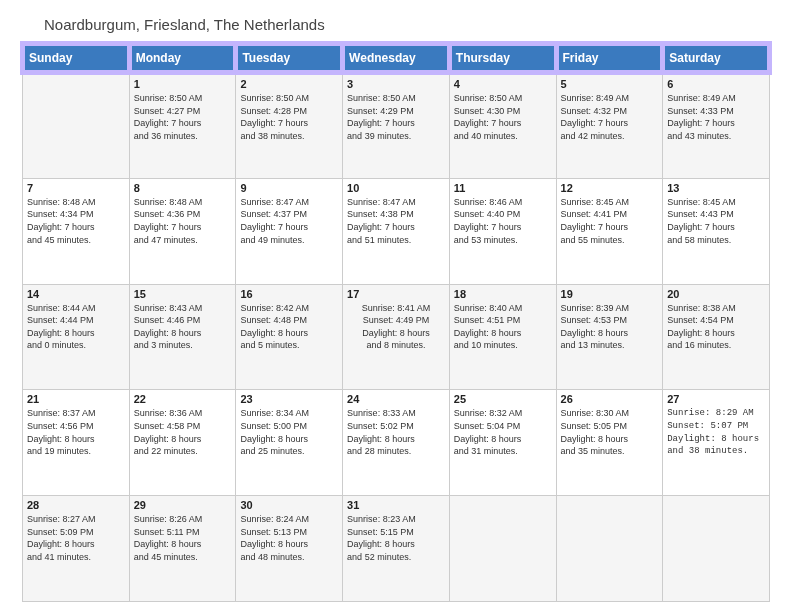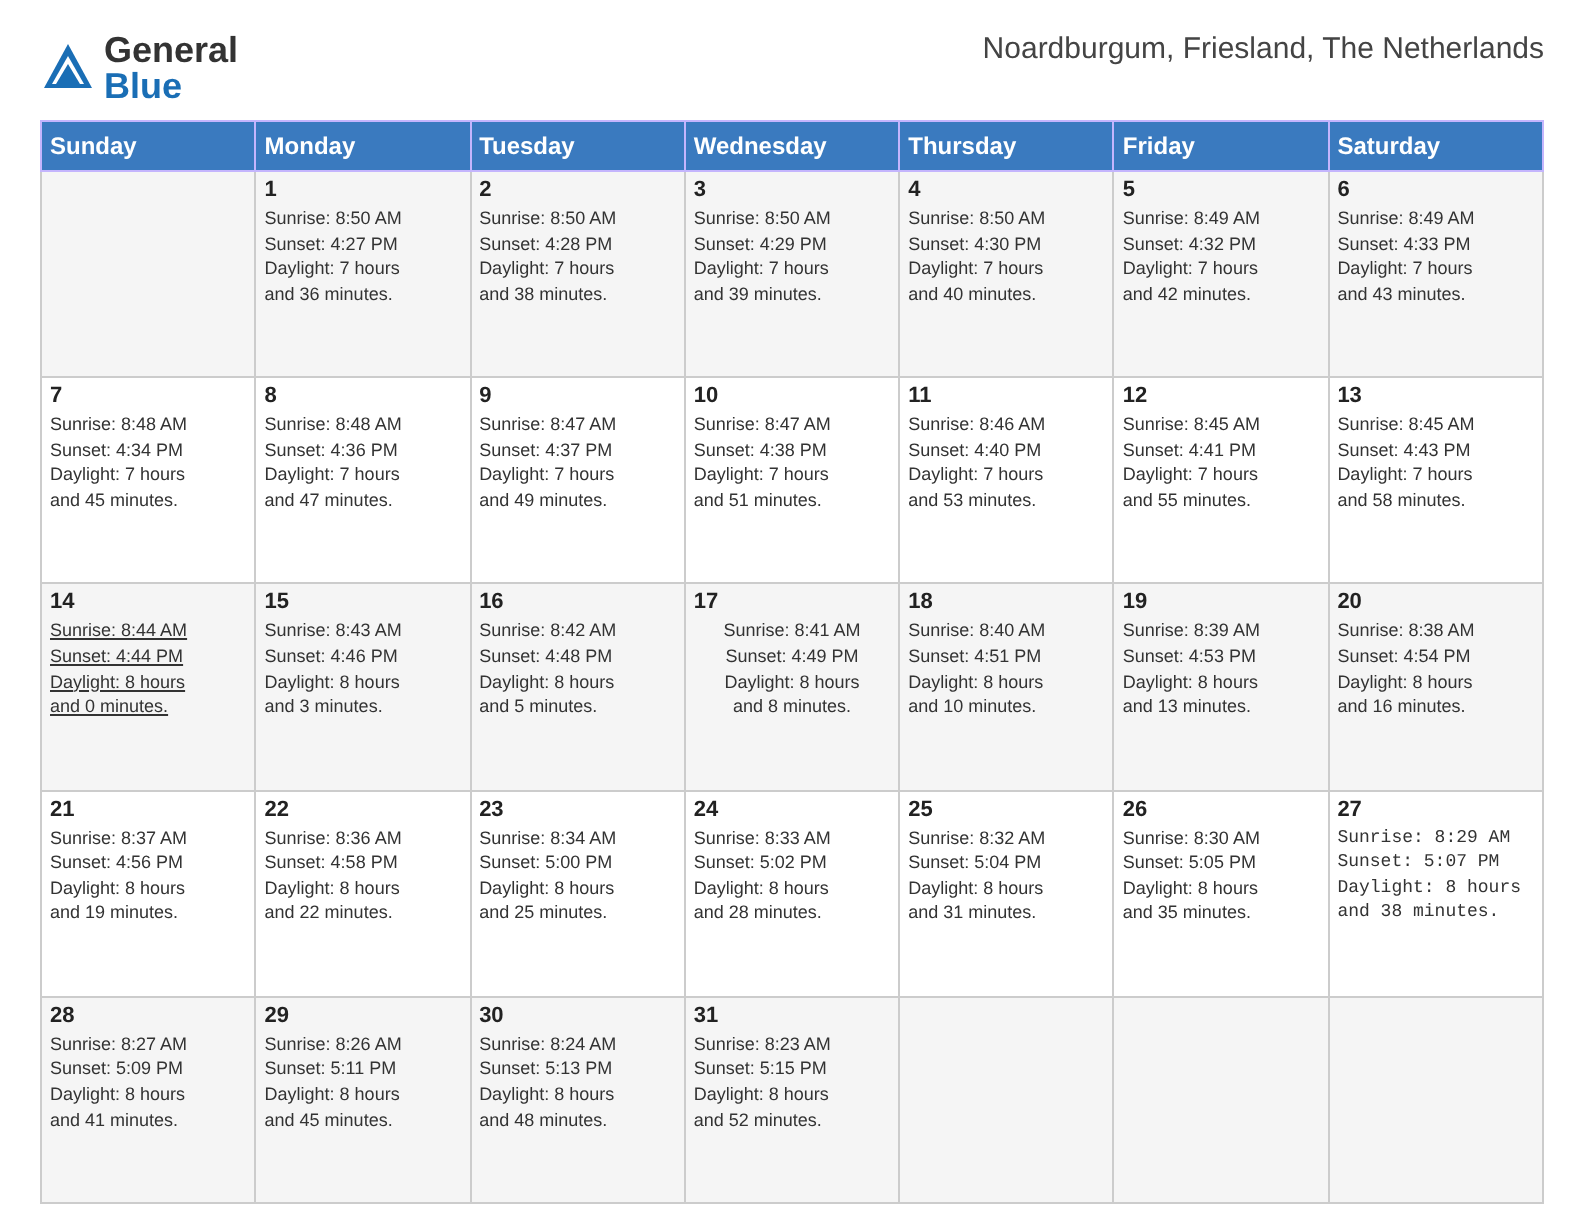--- a/index.html
+++ b/index.html
@@ -67,21 +67,21 @@
       flex: 1;
       table-layout: fixed;
     }
     thead tr th {
       background-color: #3a7abf;
       color: #fff;
       font-size: 12px;
       font-weight: bold;
       padding: 5px 4px;
       text-align: left;
-      border: 1px solid #c4b5fd;
+      border: 5px solid #c4b5fd;
     }
     tbody tr td {
       vertical-align: top;
       border: 1px solid #ccc;
       padding: 3px 4px;
       font-size: 9.5px;
       color: #333;
       height: 88px;
     }
     tbody tr:nth-child(odd) td {
@@ -104,31 +104,20 @@
     }
     .empty-cell {
       background-color: inherit;
     }
   </style>
 </head>
 <body>
 
 <div class="page">
   <div class="header">
-    <div class="logo">
-      <svg class="logo-icon" viewBox="0 0 28 28">
-        <polygon points="14,2 26,24 2,24" fill="#1a6eb5"></polygon>
-        <polygon points="14,8 22,22 6,22" fill="#fff"></polygon>
-        <polygon points="14,12 20,22 8,22" fill="#1a6eb5"></polygon>
-      </svg>
-      <div class="logo-text">
-        <span class="logo-general">General</span>
-        <span class="logo-blue">Blue</span>
-      </div>
-    </div>
     <div class="title-block">
       <div class="subtitle">Noardburgum, Friesland, The Netherlands</div>
     </div>
   </div>
 
   <table>
     <thead>
       <tr>
         <th>Sunday</th>
         <th>Monday</th>
@@ -232,21 +221,21 @@
             <span class="day-num">13</span>
             <div class="day-info" style="white-space: pre-line;">Sunrise: 8:45 AM
 Sunset: 4:43 PM
 Daylight: 7 hours
 and 58 minutes.</div>
           </td>
         </tr>
         <tr>
           <td>
             <span class="day-num">14</span>
-            <div class="day-info" style="white-space: pre-line; text-decoration: underline;">Sunrise: 8:44 AM
+            <div class="day-info" style="white-space: pre-line;">Sunrise: 8:44 AM
 Sunset: 4:44 PM
 Daylight: 8 hours
 and 0 minutes.</div>
           </td>
           <td>
             <span class="day-num">15</span>
             <div class="day-info" style="white-space: pre-line;">Sunrise: 8:43 AM
 Sunset: 4:46 PM
 Daylight: 8 hours
 and 3 minutes.</div>

